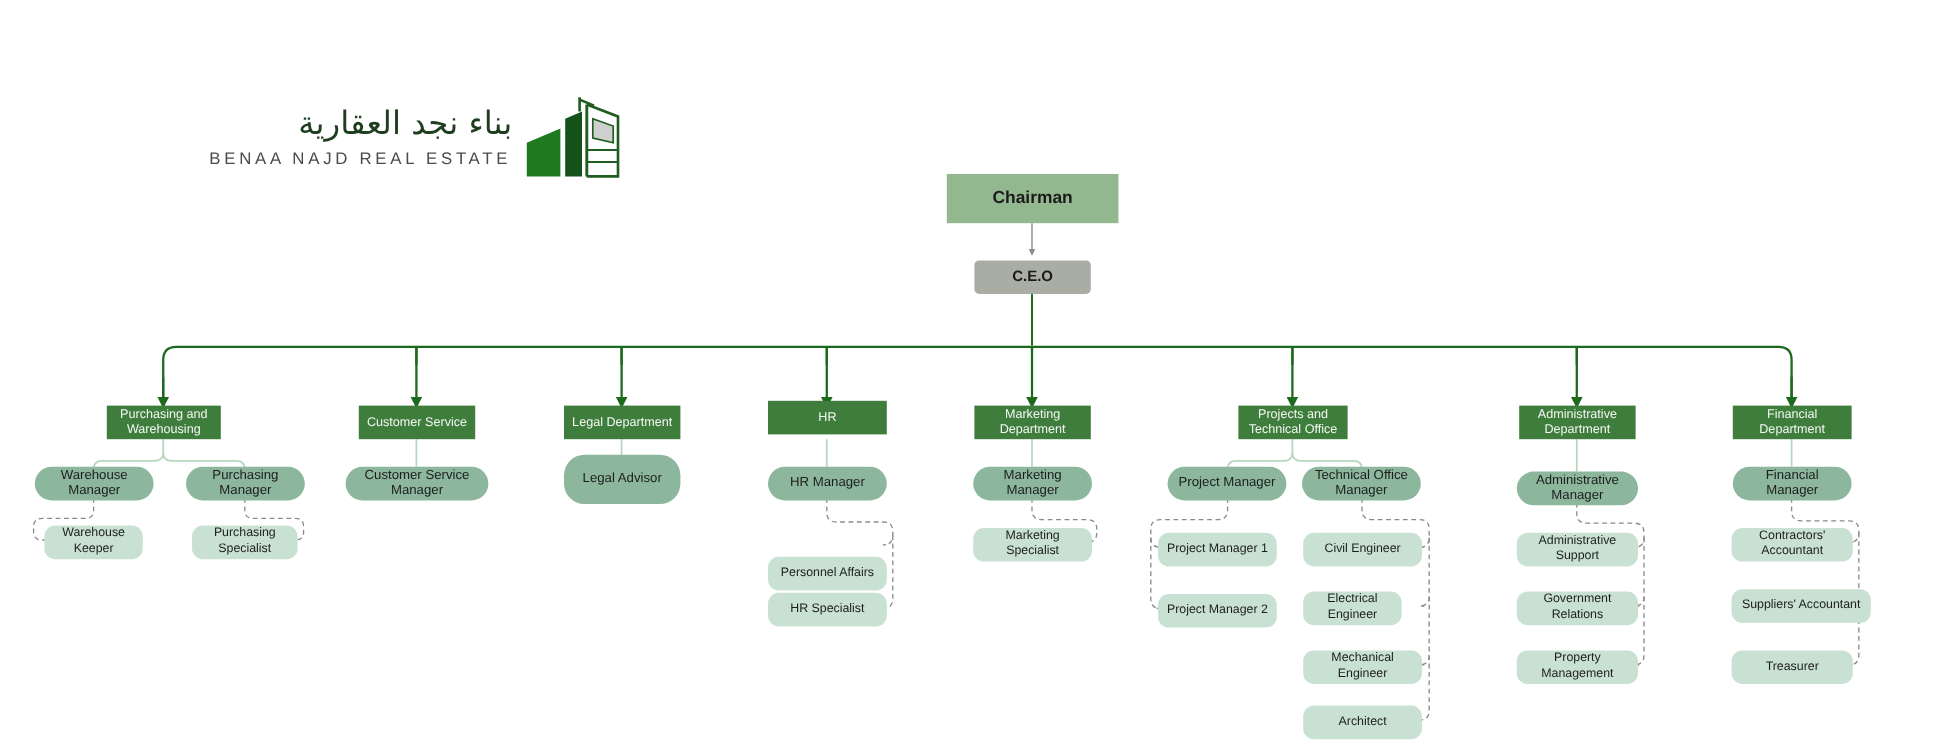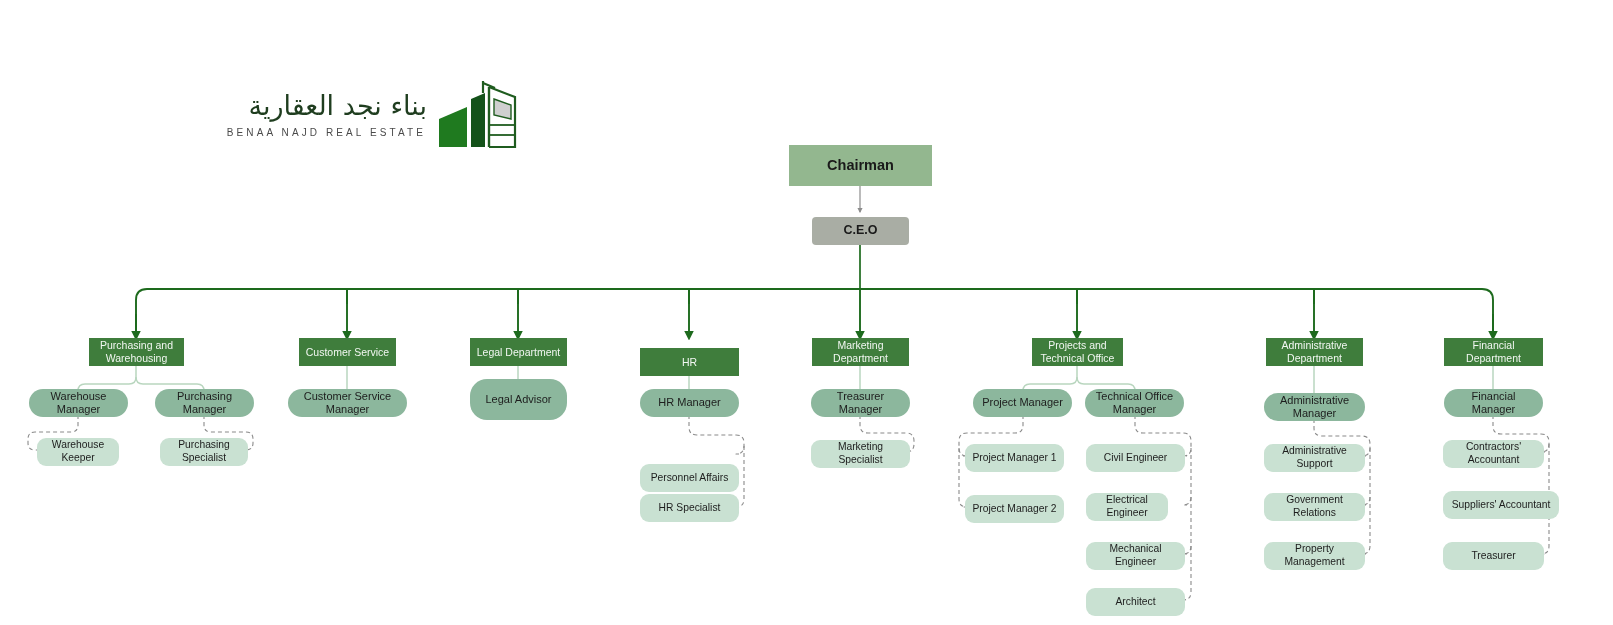--- a/index.html
+++ b/index.html
@@ -56,21 +56,21 @@
     font-family: "DejaVu Sans", sans-serif;
     font-size: 27px;
     line-height: 1.15;
     color: #1f3d1f;
     direction: rtl;
     white-space: nowrap;
     letter-spacing: 0px;
   }
   #logo-en {
     font-family: "Liberation Sans", sans-serif;
-    font-size: 10px;
+    font-size: 14px;
     letter-spacing: 3.1px;
     color: #4a4a4a;
     white-space: nowrap;
     margin-top: 5px;
     padding-right: 1px;
   }
   #logo-mark {
     width: 82px;
     height: 70px;
   }
@@ -251,27 +251,27 @@
   <div class="node node-staff" style="left:37px; top:406px; width:82px; height:24px;">Warehouse Keeper</div>
   <div class="node node-manager" style="left:155px; top:357px; width:99px; height:26px;">Purchasing Manager</div>
   <div class="node node-staff" style="left:160px; top:406px; width:88px; height:24px;">Purchasing Specialist</div>
 
   <div class="node node-dept" style="left:299px; top:306px; width:97px; height:28px;">Customer Service</div>
   <div class="node node-manager" style="left:288px; top:357px; width:119px; height:26px;">Customer Service Manager</div>
 
   <div class="node node-dept" style="left:470px; top:306px; width:97px; height:28px;">Legal Department</div>
   <div class="node node-manager" style="left:470px; top:347px; width:97px; height:41px;">Legal Advisor</div>
 
-  <div class="node node-dept" style="left:640px; top:316px; width:99px; height:28px;">HR</div>
+  <div class="node node-dept" style="left:640px; top:302px; width:99px; height:28px;">HR</div>
   <div class="node node-manager" style="left:640px; top:357px; width:99px; height:26px;">HR Manager</div>
   <div class="node node-staff" style="left:640px; top:432px; width:99px; height:25px;">Personnel Affairs</div>
   <div class="node node-staff" style="left:640px; top:462px; width:99px; height:25px;">HR Specialist</div>
 
   <div class="node node-dept" style="left:812px; top:306px; width:97px; height:28px;">Marketing Department</div>
-  <div class="node node-manager" style="left:811px; top:357px; width:99px; height:26px;">Treasurer Manager</div>
+  <div class="node node-manager" style="left:811px; top:357px; width:99px; height:26px;">Marketing Manager</div>
   <div class="node node-staff" style="left:811px; top:408px; width:99px; height:25px;">Marketing Specialist</div>
 
   <div class="node node-dept" style="left:1032px; top:306px; width:91px; height:28px;">Projects and Technical Office</div>
   <div class="node node-manager" style="left:973px; top:357px; width:99px; height:26px;">Project Manager</div>
   <div class="node node-staff" style="left:965px; top:412px; width:99px; height:25px;">Project Manager 1</div>
   <div class="node node-staff" style="left:965px; top:463px; width:99px; height:25px;">Project Manager 2</div>
   <div class="node node-manager" style="left:1085px; top:357px; width:99px; height:26px;">Technical Office Manager</div>
   <div class="node node-staff" style="left:1086px; top:412px; width:99px; height:25px;">Civil Engineer</div>
   <div class="node node-staff" style="left:1086px; top:461px; width:82px; height:25px;">Electrical Engineer</div>
   <div class="node node-staff" style="left:1086px; top:510px; width:99px; height:25px;">Mechanical Engineer</div>

